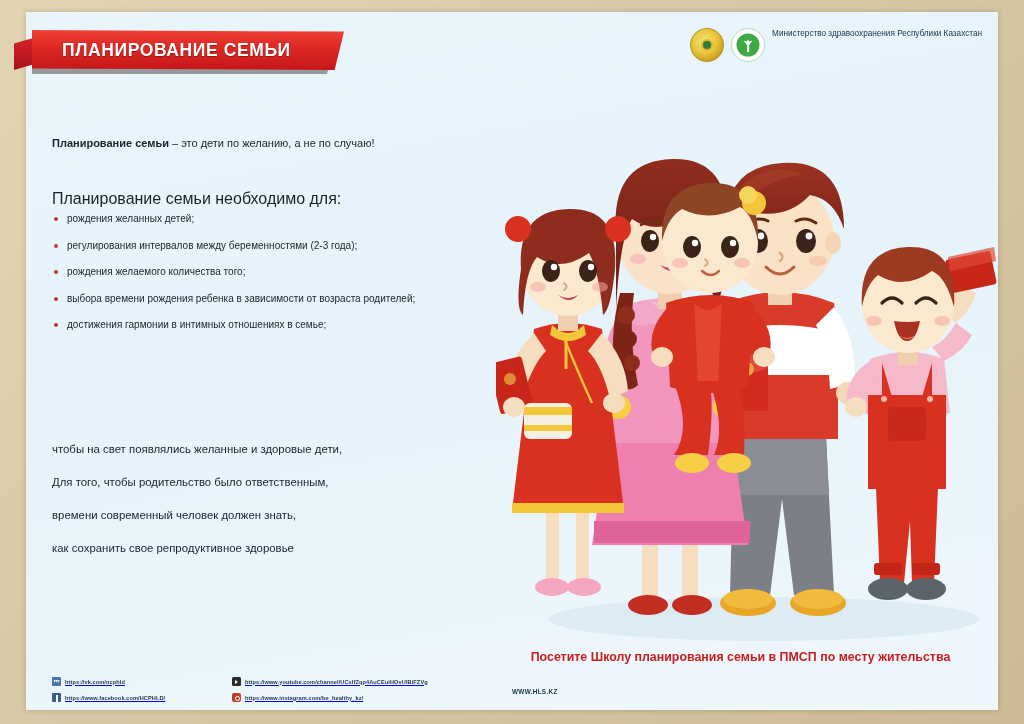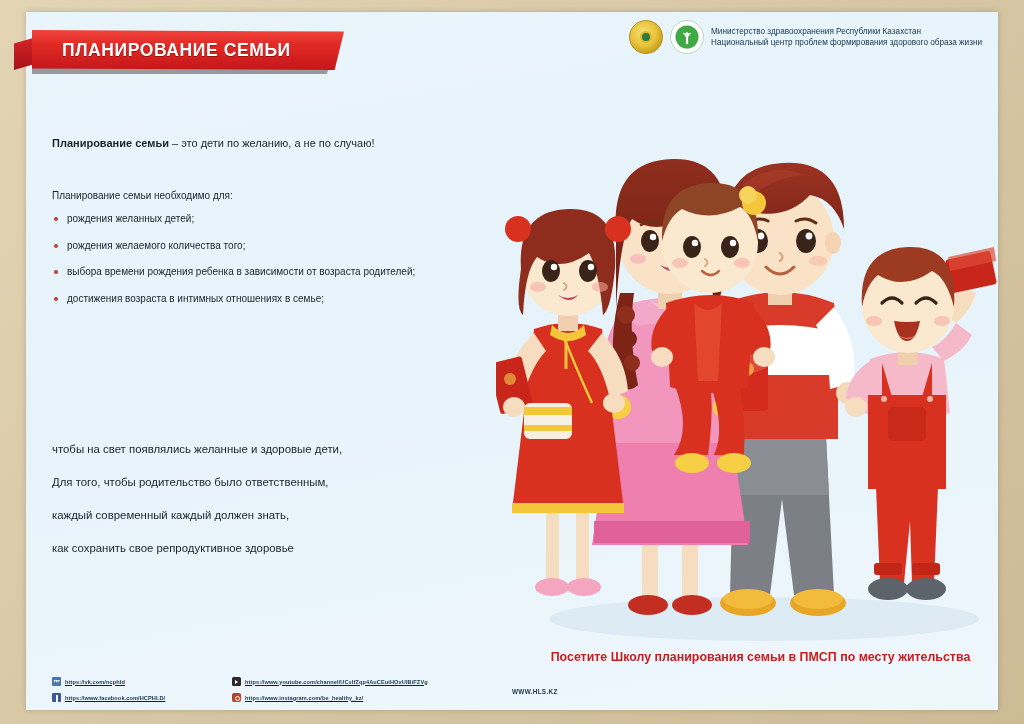--- a/index.html
+++ b/index.html
@@ -37,21 +37,21 @@
     background:linear-gradient(180deg,#f0423c 0%,#e02a24 38%,#c5161a 100%);
     clip-path:polygon(0 0,100% 4%,97% 100%,0 96%);
     display:flex;align-items:center;
   }
   .banner-main span{
     color:#fff;font-weight:bold;font-size:17.5px;letter-spacing:.6px;
     padding-left:30px;text-shadow:0 1px 1px rgba(0,0,0,.35);
     white-space:nowrap;
   }
   
-  .gov{position:absolute;right:16px;top:8px;display:flex;align-items:center;gap:7px;}
+  .gov{position:absolute;right:16px;top:16px;display:flex;align-items:flex-start;gap:7px;}
   .logo{width:32px;height:32px;border-radius:50%;flex:0 0 auto;}
   .logo-gold{
     background:radial-gradient(circle at 42% 38%,#f6e27a 0%,#e8c53c 45%,#c79a18 78%,#a87c10 100%);
     position:relative;border:1px solid #b8901a;
   }
   .logo-gold::after{
     content:"";position:absolute;left:50%;top:50%;width:8px;height:8px;
     transform:translate(-50%,-50%);border-radius:50%;
     background:#2f7d3b;box-shadow:0 0 0 2px #d9b633;
   }
@@ -67,35 +67,35 @@
     content:"";position:absolute;left:50%;top:52%;width:9px;height:13px;
     transform:translate(-50%,-50%);border-radius:2px;
     background:#fff;
     clip-path:polygon(38% 100%,62% 100%,62% 46%,100% 10%,62% 18%,50% 0,38% 18%,0 10%,38% 46%);
   }
   .gov-text{line-height:1.35;}
   .gov-text div{font-size:8.2px;color:#17344f;white-space:nowrap;}
   
   .intro{position:absolute;left:26px;top:125px;font-size:11px;color:#16242e;}
   .intro b{font-weight:bold;}
-  .lead{position:absolute;left:26px;top:178px;font-size:10px;color:#16242e;}
+  .lead{position:absolute;left:26px;top:178px;font-size:16px;color:#16242e;}
   .bullets{position:absolute;left:26px;top:201px;margin:0;padding:0;list-style:none;}
   .bullets li{
     position:relative;padding-left:15px;margin-bottom:15.6px;
     font-size:10px;color:#16242e;line-height:1.1;
   }
   .bullets li::before{
     content:"";position:absolute;left:2px;top:4px;width:4px;height:4px;
     border-radius:50%;background:#c0392b;
   }
   .closing{position:absolute;left:26px;top:431px;}
   .closing div{font-size:11.4px;color:#16242e;margin-bottom:21px;}
   
   .cta{
-    position:absolute;right:0;bottom:44px;width:475px;text-align:center;
+    position:absolute;right:20px;bottom:44px;width:475px;text-align:center;
     color:#c81e1e;font-weight:bold;font-size:12.4px;line-height:1.35;
   }
   
   .footer{position:absolute;left:26px;bottom:8px;width:520px;font-size:5.6px;}
   .frow{display:flex;align-items:flex-start;gap:0;}
   .fcol{display:flex;flex-direction:column;gap:7px;}
   .fcol.c1{width:180px;}
   .fcol.c2{width:230px;}
   .flink{display:flex;align-items:center;gap:4px;}
   .fico{width:9px;height:9px;flex:0 0 auto;border-radius:1px;display:block;}
@@ -131,41 +131,41 @@
       <div class="banner-main">
         <span>ПЛАНИРОВАНИЕ СЕМЬИ</span>
       </div>
     </div>
 
     <div class="gov">
       <div class="logo logo-gold"></div>
       <div class="logo logo-green"></div>
       <div class="gov-text">
         <div>Министерство здравоохранения Республики Казахстан</div>
-        <div>Национальный центр проблем формирования здорового образа жизни</div>
       </div>
     </div>
 
     <div class="intro">
       <b>Планирование семьи</b><span> – это дети по желанию, а не по случаю!</span>
     </div>
 
     <div class="lead">Планирование семьи необходимо для:</div>
 
     <ul class="bullets">
       <li>рождения желанных детей;</li>
+      <li>регулирования интервалов между беременностями (2-3 года);</li>
       <li>рождения желаемого количества того;</li>
       <li>выбора времени рождения ребенка в зависимости от возраста родителей;</li>
-      <li>достижения возраста в интимных отношениях в семье;</li>
+      <li>достижения гармонии в интимных отношениях в семье;</li>
     </ul>
 
     <div class="closing">
       <div>чтобы на свет появлялись желанные и здоровые дети,</div>
       <div>Для того, чтобы родительство было ответственным,</div>
-      <div>каждый современный каждый должен знать,</div>
+      <div>времени современный человек должен знать,</div>
       <div>как сохранить свое репродуктивное здоровье</div>
     </div>
 
     <div class="art">
       <svg viewBox="0 0 530 545" xmlns="http://www.w3.org/2000/svg">
         <defs>
           <linearGradient id="hairM" x1="0" y1="0" x2="0" y2="1">
             <stop offset="0" stop-color="#9c3322"></stop>
               <stop offset="1" stop-color="#7d2417"></stop>
           </linearGradient>

